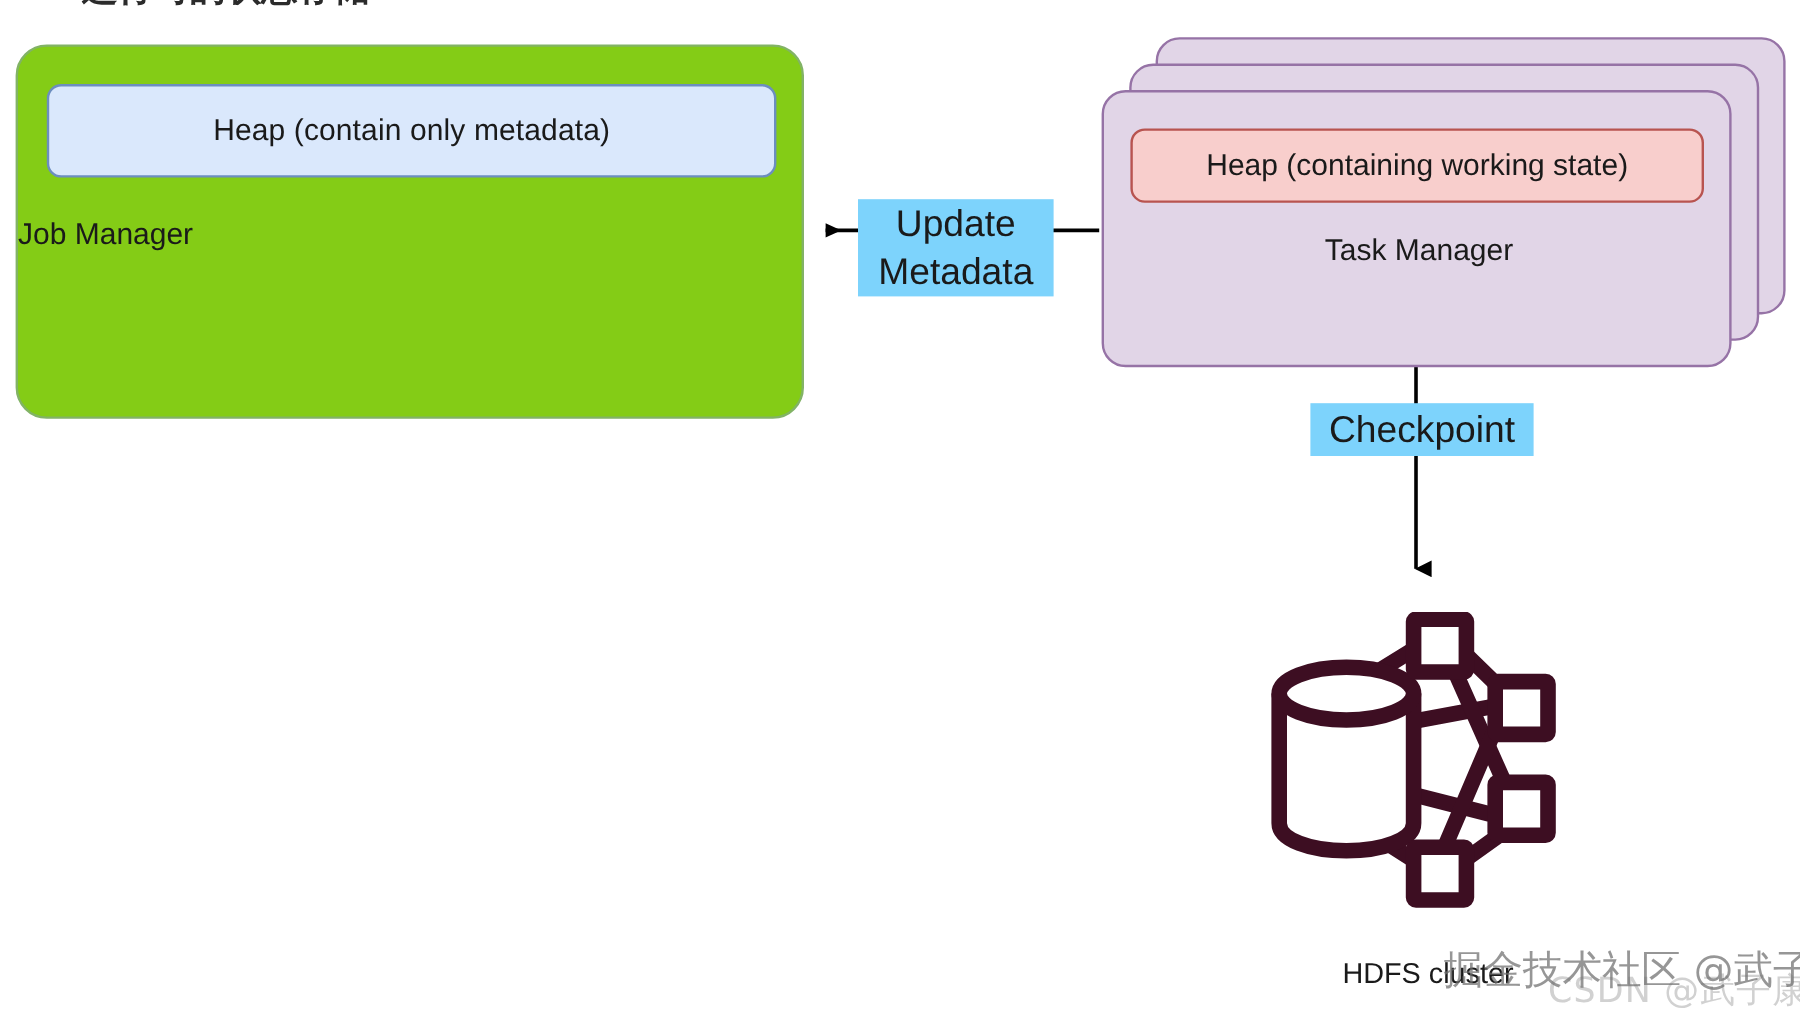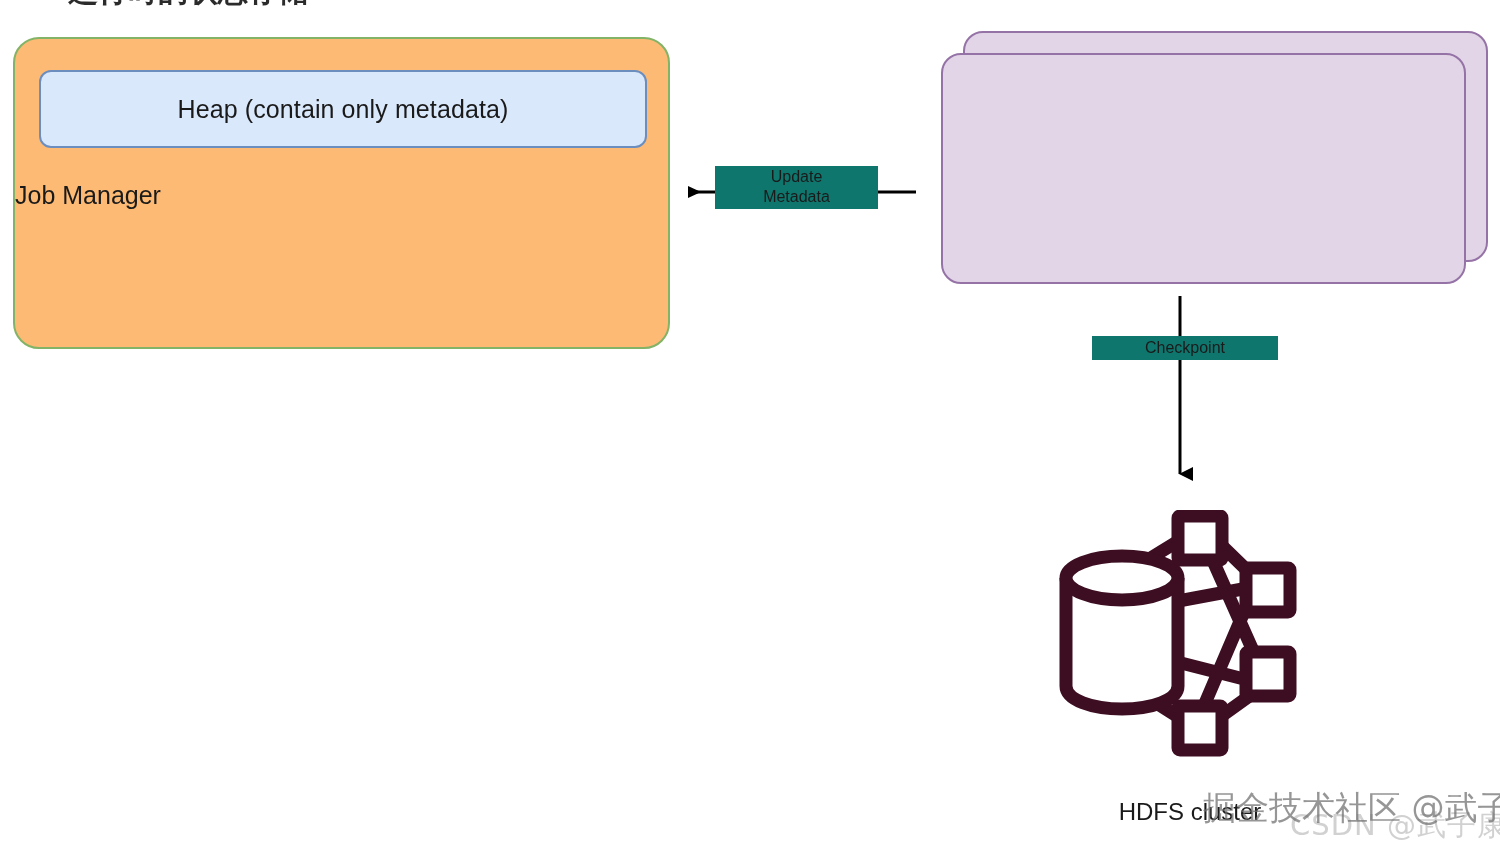--- a/index.html
+++ b/index.html
@@ -35,21 +35,21 @@
     align-items: center;
     justify-content: center;
   }
 
   
   .job-manager {
     left: 13px;
     top: 37px;
     width: 657px;
     height: 312px;
-    background: #fdba74;
+    background: #84cc16;
     border-color: #82b366;
     border-radius: 26px;
     display: block;
     padding-left: 48px;
   }
   .heap-meta {
     position: absolute;
     left: 24px;
     top: 31px;
     width: 608px;
@@ -127,24 +127,24 @@
     text-align: center;
     font-size: 25px;
     line-height: 1;
     color: #1a1a1a;
   }
 
   
   .edge-label {
     position: absolute;
     text-align: center;
-    font-size: 16px;
+    font-size: 31px;
     line-height: 1.28;
     color: #1a1a1a;
-    background: #0f766e;
+    background: #7dd3fc;
     white-space: pre-line;
   }
   .label-update {
     left: 715px;
     top: 166px;
     width: 155px;
     padding: 1px 4px;
   }
   .label-checkpoint {
     left: 1092px;
@@ -237,20 +237,26 @@
 <div class="node job-manager">
   <div class="heap-meta">
     <span class="heap-meta-label">Heap (contain only metadata)</span>
   </div>
   <div class="job-manager-label">Job Manager</div>
 </div>
 
 <div class="tm-stack">
   <div class="tm-card tm-card-back"></div>
   <div class="tm-card tm-card-mid"></div>
+  <div class="tm-card tm-card-front">
+    <div class="heap-working">
+      <span class="heap-working-label">Heap (containing working state)</span>
+    </div>
+    <div class="task-manager-label">Task Manager</div>
+  </div>
 </div>
 
 <div class="edge-label label-update">Update
 Metadata</div>
 
 <div class="edge-label label-checkpoint">Checkpoint</div>
 
 <svg class="hdfs-icon" viewBox="0 0 270 260" xmlns="http://www.w3.org/2000/svg">
   <g stroke="#3d0e22" stroke-width="13" fill="none" stroke-linejoin="round" stroke-linecap="round">
 

